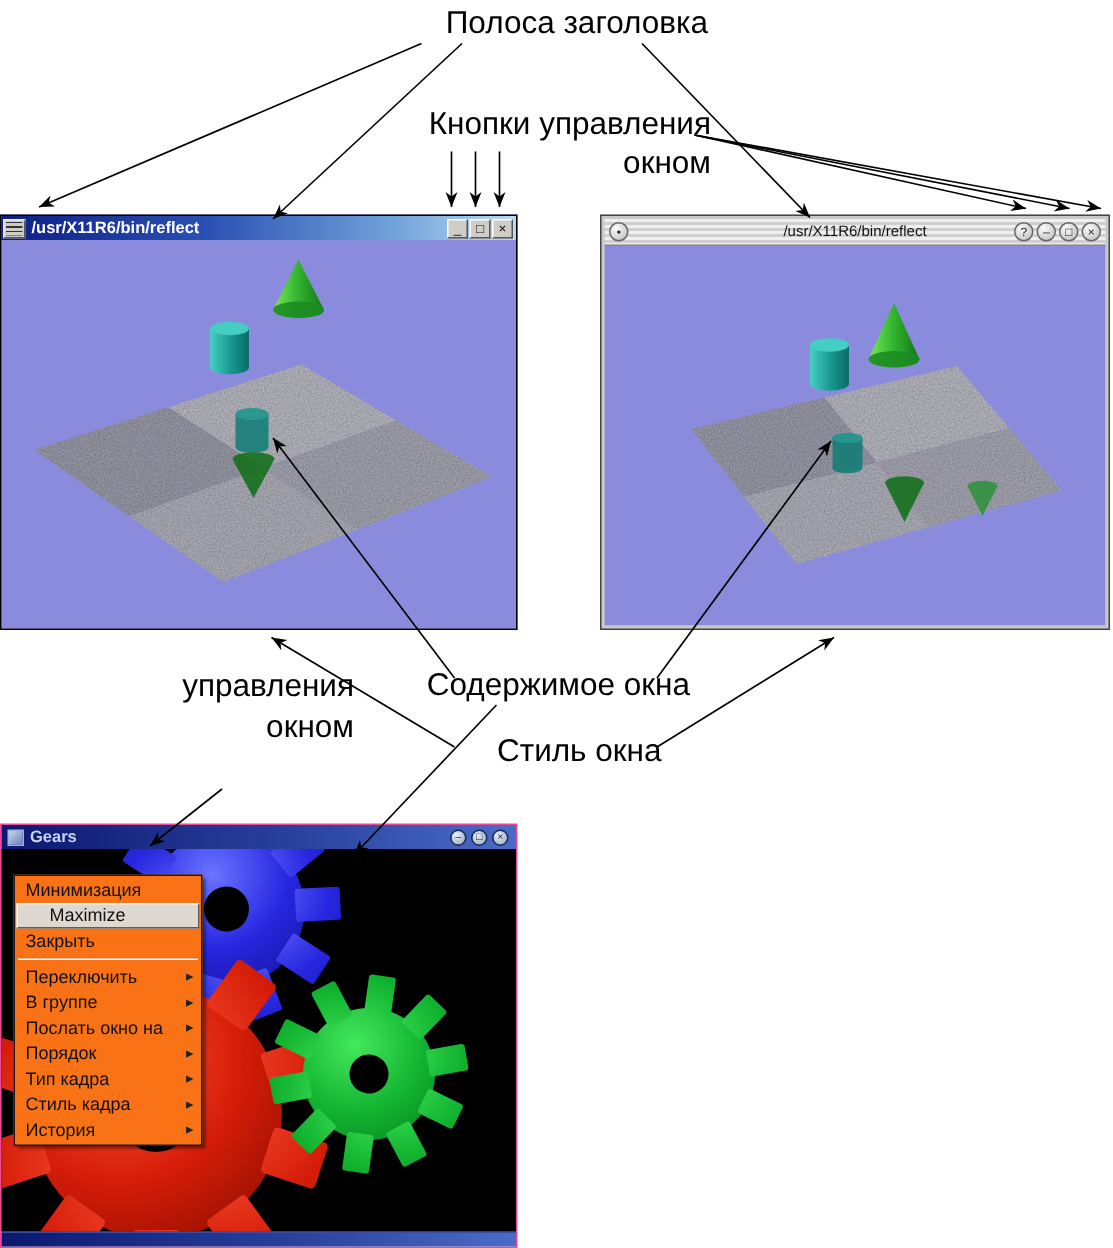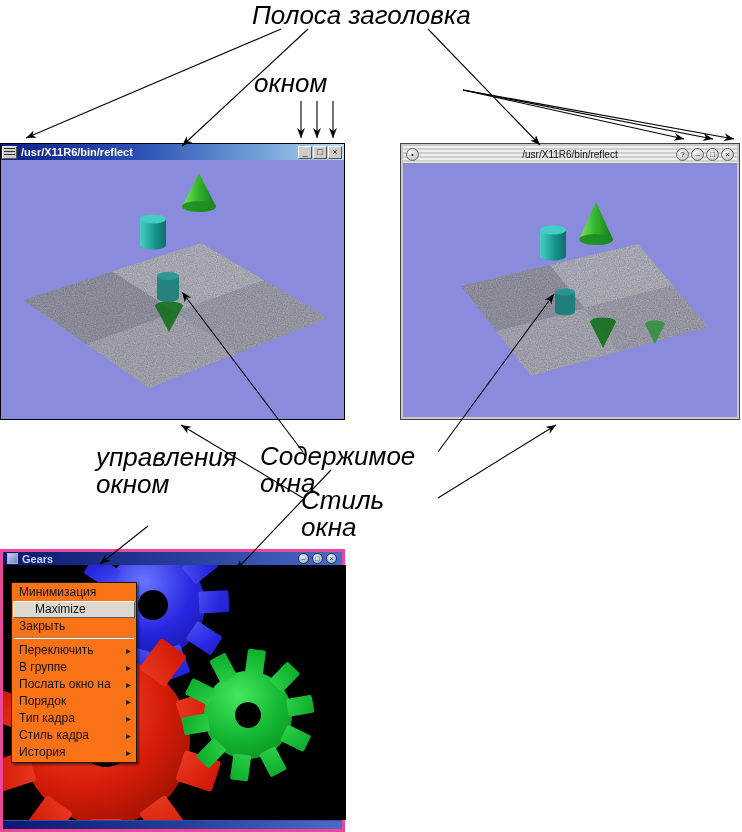--- a/index.html
+++ b/index.html
@@ -6,25 +6,24 @@
   html,body { width:742px; height:832px; }
   body {
     position: relative;
     background:#ffffff;
     font-family:"Liberation Sans", sans-serif;
     overflow:hidden;
   }
   .label {
     position:absolute;
     color:#000;
-    font-size:26px;
-    text-align:left;
+    font-size:21px;
+    text-align:right;
     line-height:27px;
     z-index:20;
-    font-style:italic;
   }
   .label-title-bar   { left:252px; top:2px;   width:220px; }
   .label-ctl-buttons { left:254px; top:70px;  width:220px; line-height:26px; }
   .label-win-menu    { left:96px;  top:444px; width:140px; }
   .label-content     { left:260px; top:443px; width:200px; }
   .label-frame       { left:301px; top:487px; width:140px; }
 
   
   .left-window {
     position:absolute; left:0px; top:143px; width:345px; height:277px;
@@ -72,21 +71,21 @@
     border:1px solid #666; display:flex; align-items:center; justify-content:center;
     font-size:8px; line-height:8px; color:#222; z-index:2;
   }
   .rw-btn-menu { margin-left:3px; }
   .rw-buttons { position:absolute; right:3px; display:flex; gap:2px; }
   .rw-content { width:334px; height:253px; position:relative; }
 
   
   .gears-window {
     position:absolute; left:0px; top:549px; width:345px; height:283px;
-    border:3px solid #ec4899; display:flex; flex-direction:column; z-index:5;
+    border:1px solid #ec4899; display:flex; flex-direction:column; z-index:5;
   }
   .gw-titlebar {
     height:16px; display:flex; align-items:center;
     background:linear-gradient(90deg,#0c1870 0%,#27409c 55%,#4a6cc8 100%);
   }
   .gw-icon { width:11px; height:11px; margin:0 4px 0 4px;
     background:linear-gradient(135deg,#c7d3ee,#6d82b8); border:1px solid #9fb2da; }
   .gw-title { flex:1; color:#c9d4f2; font-weight:bold; font-size:11px; white-space:nowrap; }
   .gw-buttons { display:flex; gap:3px; margin-right:5px; }
   .gw-btn {
@@ -324,20 +323,21 @@
       <div class="menu-item"><span>Тип кадра</span><span class="sub-arrow">▸</span></div>
       <div class="menu-item"><span>Стиль кадра</span><span class="sub-arrow">▸</span></div>
       <div class="menu-item"><span>История</span><span class="sub-arrow">▸</span></div>
     </div>
   </div>
   <div class="gw-bottombar"></div>
 </div>
 
 <div class="label label-title-bar">Полоса заголовка</div>
 <div class="label label-ctl-buttons">
+  <div>Кнопки управления</div>
   <div>окном</div>
 </div>
 <div class="label label-win-menu">
   <div>управления</div>
   <div>окном</div>
 </div>
 <div class="label label-content">Содержимое окна</div>
 <div class="label label-frame">Стиль окна</div>
 
 <svg class="arrows" width="742" height="832">

